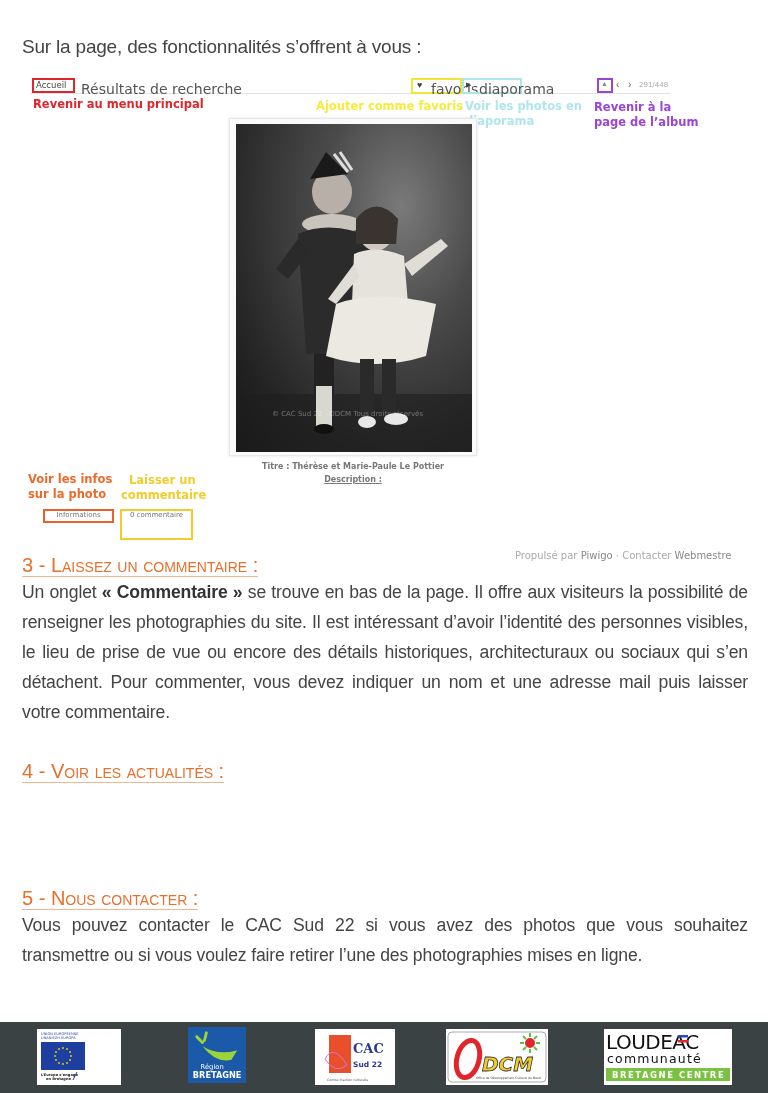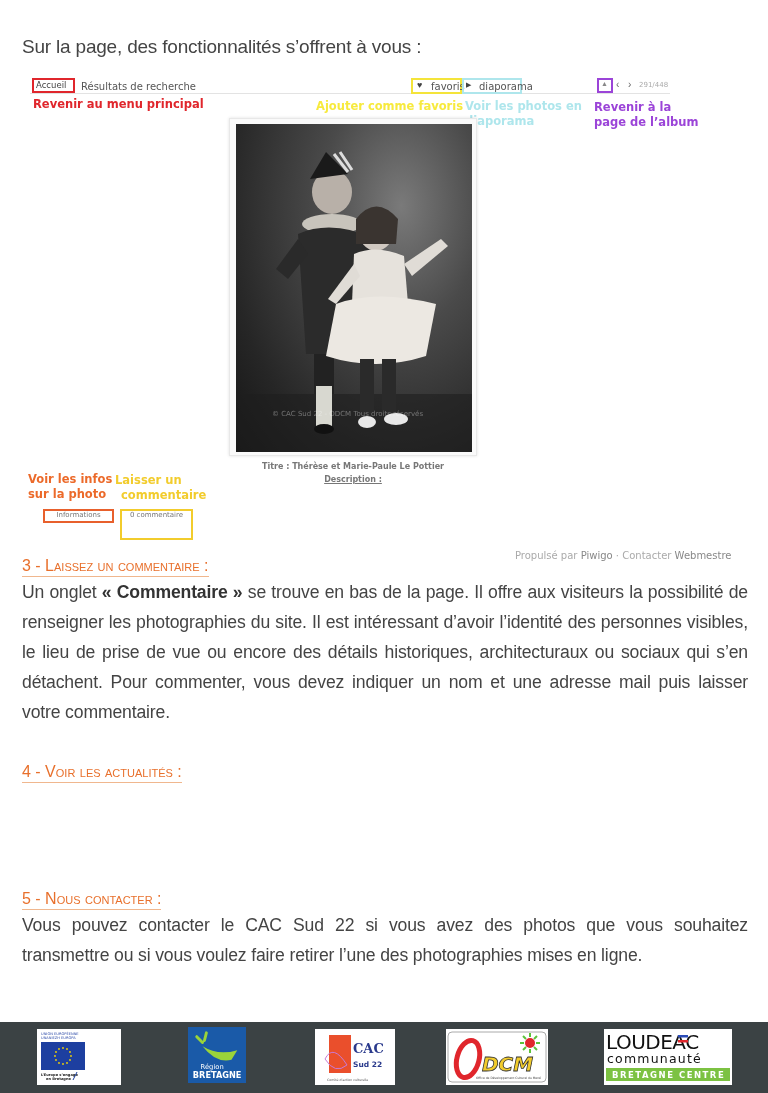--- a/index.html
+++ b/index.html
@@ -4,21 +4,21 @@
 <style>
   * { box-sizing: border-box; margin: 0; padding: 0; }
   html, body { width: 768px; height: 1093px; background: #ffffff; overflow: hidden; }
   body { position: relative; font-family: "Liberation Sans", sans-serif; color: #3c3c3c; }
 
   .intro { position: absolute; left: 22px; top: 36px; font-size: 19px; color: #444; font-family: "Liberation Sans", sans-serif; letter-spacing: -0.2px; }
 
   
   .shot { position: absolute; left: 0; top: 70px; width: 768px; height: 460px; }
   .navbar { position: absolute; left: 30px; top: 8px; width: 640px; height: 16px; border-bottom: 1px solid #e3e3e3; }
-  .nav-text { position: absolute; font-size: 10px; color: #555; top: 3px; font-family: "DejaVu Sans", sans-serif; }
+  .nav-text { position: absolute; font-size: 14px; color: #555; top: 3px; font-family: "DejaVu Sans", sans-serif; }
   .box { position: absolute; border: 2px solid; }
   .box-red { border-color: #e0262c; }
   .box-yellow { border-color: #f4e43a; }
   .box-cyan { border-color: #aee6ec; }
   .box-purple { border-color: #9b44d8; }
   .box-orange { border-color: #e8602c; }
   .box-gold { border-color: #f2cc2c; }
 
   .ann { position: absolute; font-size: 11.5px; font-weight: bold; line-height: 15px; font-family: "DejaVu Sans", sans-serif; }
   .ann-red { color: #e0262c; }
@@ -35,21 +35,21 @@
 
   .photo-title { position: absolute; left: 229px; width: 248px; top: 392px; text-align: center; font-size: 8px; color: #777; font-weight: bold; font-family: "DejaVu Sans", sans-serif; }
   .photo-desc { position: absolute; left: 229px; width: 248px; top: 405px; text-align: center; font-size: 8px; color: #777; font-weight: bold; text-decoration: underline; font-family: "DejaVu Sans", sans-serif; }
 
   .tab-btn { position: absolute; font-size: 7px; color: #777; text-align: center; line-height: 9px; font-family: "DejaVu Sans", sans-serif; }
   .footer-credit { position: absolute; left: 515px; top: 444px; font-size: 10px; color: #aaa; font-family: "DejaVu Sans", sans-serif; white-space: nowrap; margin-top: 36px; }
   .footer-credit b { color: #888; font-weight: normal; }
 
   
   .section { position: absolute; left: 22px; width: 726px; }
-  .sec-title { font-size: 16px; color: #e8702c; border-bottom: 1px solid #f0b78e; display: inline-block; padding-bottom: 1px; line-height: 19px; font-variant: small-caps; font-family: "Liberation Sans", sans-serif; }
+  .sec-title { font-size: 20px; color: #e8702c; border-bottom: 1px solid #f0b78e; display: inline-block; padding-bottom: 1px; line-height: 19px; font-variant: small-caps; font-family: "Liberation Sans", sans-serif; }
   .sec-body { font-size: 17.6px; line-height: 30px; color: #444; text-align: justify; font-family: "Liberation Sans", sans-serif; letter-spacing: -0.15px; }
   .sec-body b { color: #333; }
 
   
   .logo-bar { position: absolute; left: 0; top: 1022px; width: 768px; height: 71px; background: #3b4244; }
   .logo { position: absolute; top: 7px; height: 56px; background: #ffffff; }
   .logo-eu { left: 37px; width: 84px; }
   .logo-bzh { left: 188px; width: 58px; background: #1a5aa8; top: 5px; }
   .logo-cac { left: 315px; width: 80px; }
   .logo-odcm { left: 446px; width: 102px; }
@@ -116,21 +116,21 @@
         <ellipse cx="160" cy="295" rx="12" ry="6" fill="#e8e8e8"></ellipse>
       </svg>
       <div class="watermark">© CAC Sud 22 - ODCM Tous droits réservés</div>
     </div>
   </div>
   <div class="photo-title">Titre : Thérèse et Marie-Paule Le Pottier</div>
   <div class="photo-desc">Description :</div>
 
   <div class="ann ann-orange" style="left:28px;top:402px;">Voir les infos</div>
   <div class="ann ann-orange" style="left:28px;top:417px;">sur la photo</div>
-  <div class="ann ann-gold" style="left:115px;top:403px;">Laisser un</div>
+  <div class="ann ann-gold" style="left:129px;top:403px;">Laisser un</div>
   <div class="ann ann-gold" style="left:121px;top:418px;">commentaire</div>
 
   <div class="box box-orange tab-btn" style="left:43px;top:439px;width:71px;height:14px;">
     <span>Informations</span>
   </div>
   <div class="box box-gold tab-btn" style="left:120px;top:439px;width:73px;height:31px;">
     <span>0 commentaire</span>
   </div>
 
   <div class="footer-credit">

